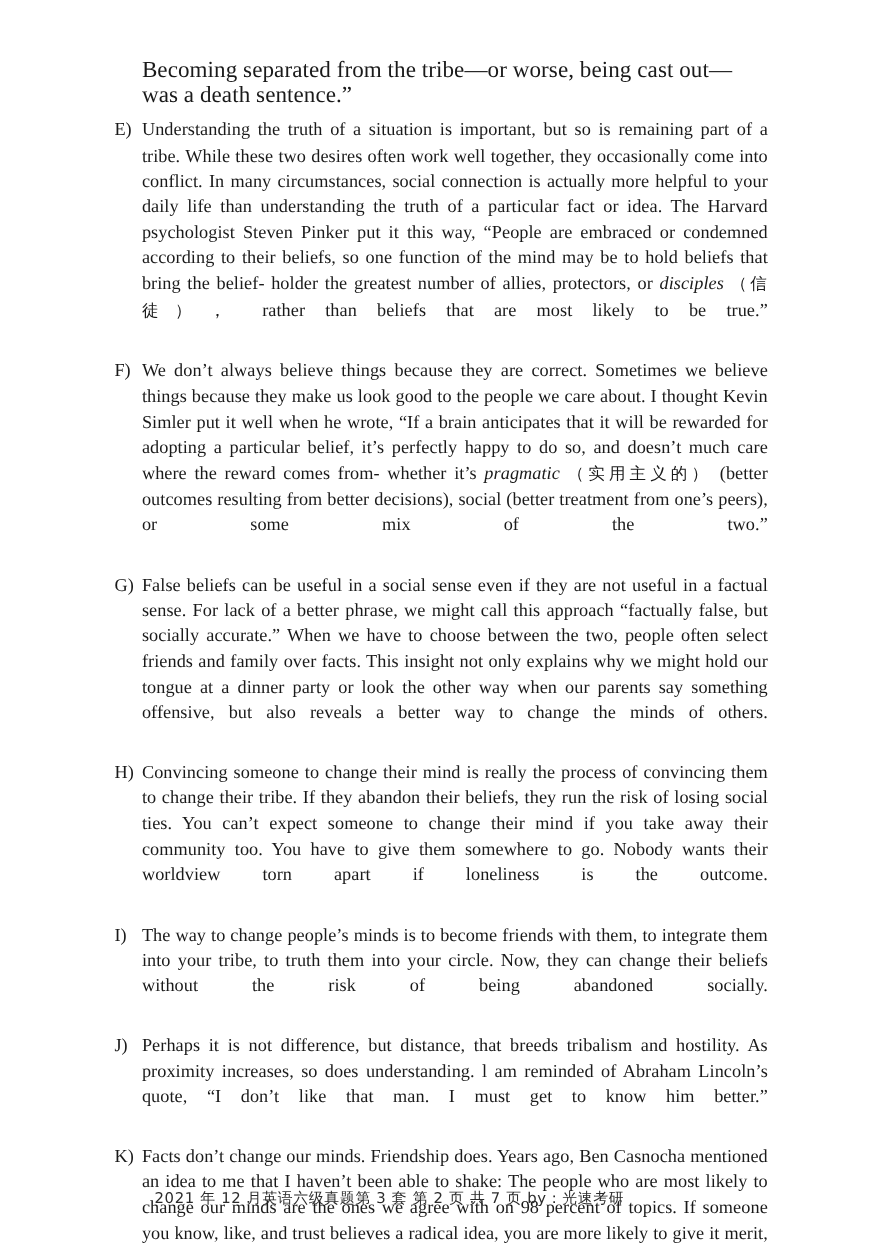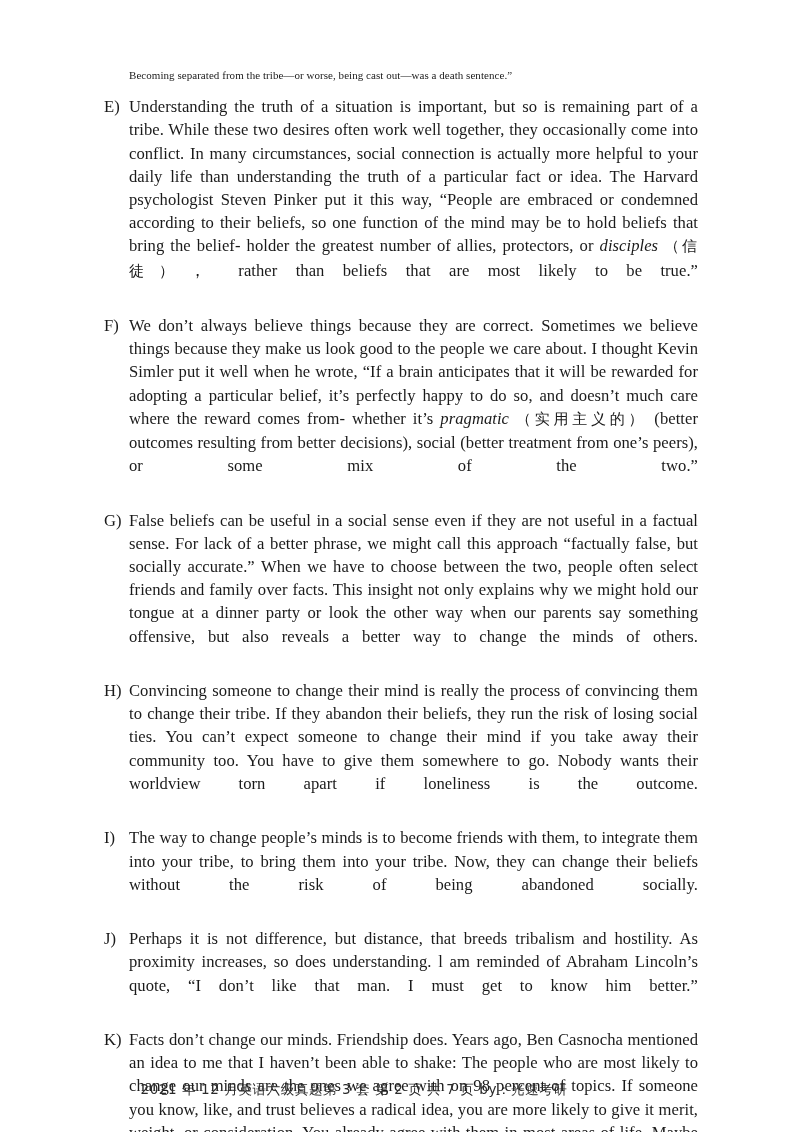--- a/index.html
+++ b/index.html
@@ -27,24 +27,24 @@
 
   #content {
     position: absolute;
     left: 104px;
     top: 52px;
     width: 594px;
   }
 
   
   .continuation {
-    font-size: 11px;
+    font-size: 21px;
     line-height: 23.2px;
     text-align: left;
-    margin: 12px 0 8px 0;
+    margin: 0 0 8px 0;
     padding-left: 25px;
     letter-spacing: 0.05px;
   }
 
   .para {
     position: relative;
     padding-left: 25px;
     margin: 0 0 8px 0;
     font-size: 16.6px;
     line-height: 23.2px;
@@ -124,21 +124,21 @@
       <span class="body">False beliefs can be useful in a social sense even if they are not useful in a factual sense. For lack of a better phrase, we might call this approach “factually false, but socially accurate.” When we have to choose between the two, people often select friends and family over facts. This insight not only explains why we might hold our tongue at a dinner party or look the other way when our parents say something offensive, but also reveals a better way to change the minds of others.</span>
     </div>
 
     <div class="para">
       <span class="label">H)</span>
       <span class="body">Convincing someone to change their mind is really the process of convincing them to change their tribe. If they abandon their beliefs, they run the risk of losing social ties. You can’t expect someone to change their mind if you take away their community too. You have to give them somewhere to go. Nobody wants their worldview torn apart if loneliness is the outcome.</span>
     </div>
 
     <div class="para">
       <span class="label">I)</span>
-      <span class="body">The way to change people’s minds is to become friends with them, to integrate them into your tribe, to bring them into your tribe. Now, they can change their beliefs without the risk of being abandoned socially.</span>
+      <span class="body">The way to change people’s minds is to become friends with them, to integrate them into your tribe, to truth them into your circle. Now, they can change their beliefs without the risk of being abandoned socially.</span>
     </div>
 
     <div class="para">
       <span class="label">J)</span>
       <span class="body">Perhaps it is not difference, but distance, that breeds tribalism and hostility. As proximity increases, so does understanding. l am reminded of Abraham Lincoln’s quote, “I don’t like that man. I must get to know him better.”</span>
     </div>
 
     <div class="para">
       <span class="label">K)</span>
       <span class="body">Facts don’t change our minds. Friendship does. Years ago, Ben Casnocha mentioned an idea to me that I haven’t been able to shake: The people who are most likely to change our minds are the ones we agree with on 98 percent of topics. If someone you know, like, and trust believes a radical idea, you are more likely to give it merit, weight, or consideration. You already agree with them in most areas of life. Maybe you should change your mind on this one too. But if someone wildly different than you proposes the same radical idea, well, it’s easy to dismiss them as nuts.</span>

